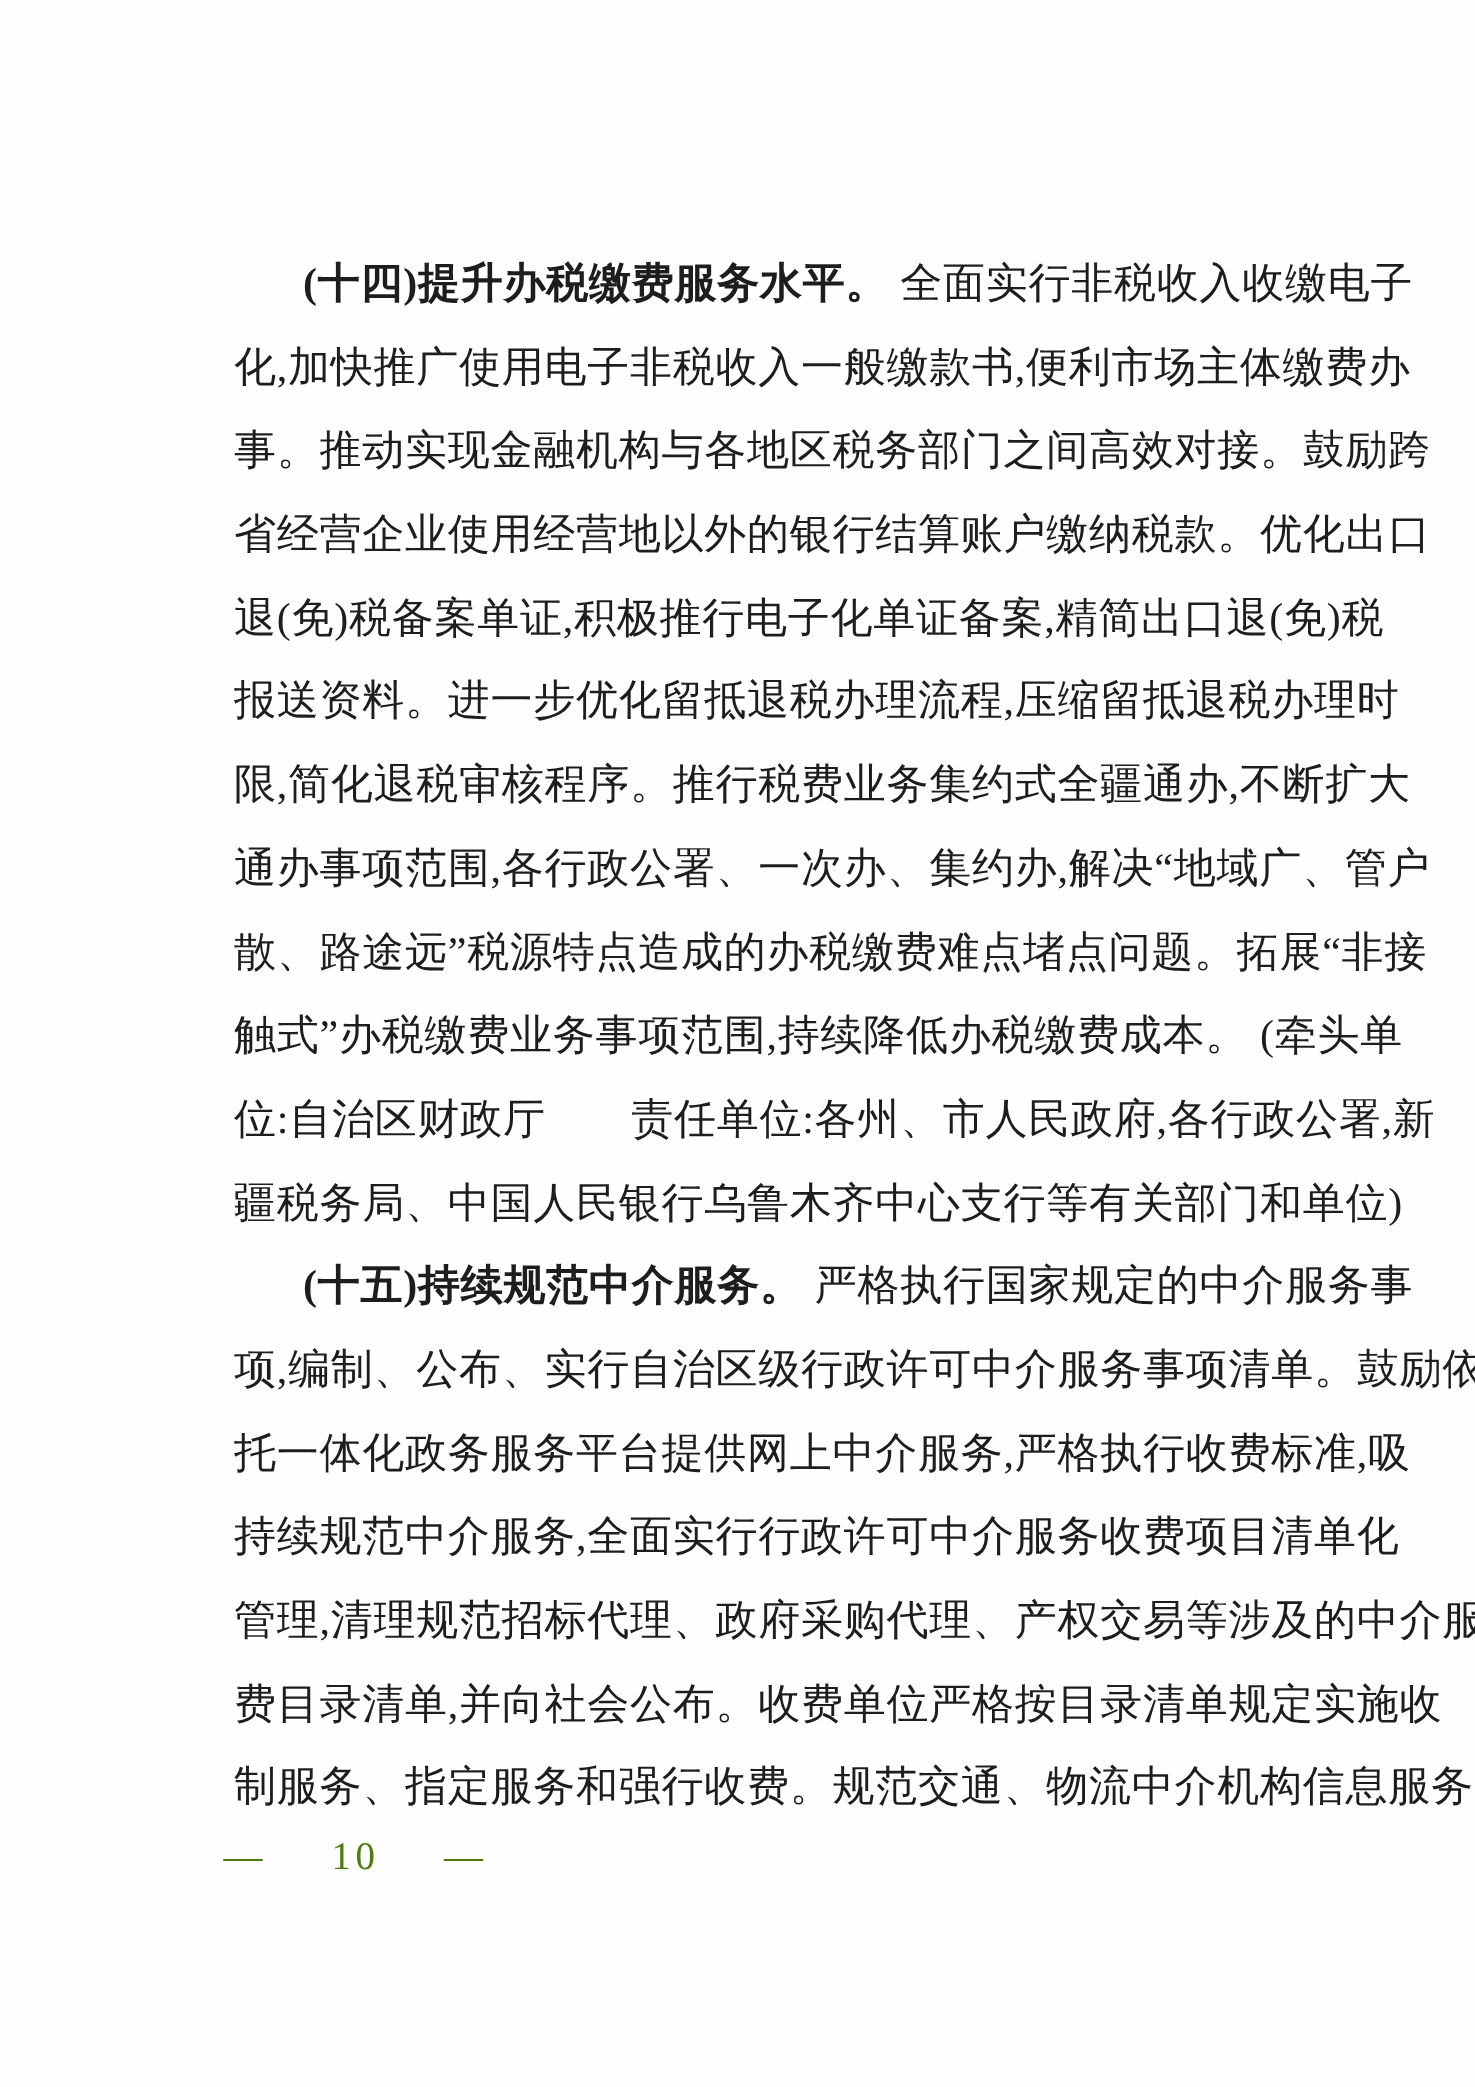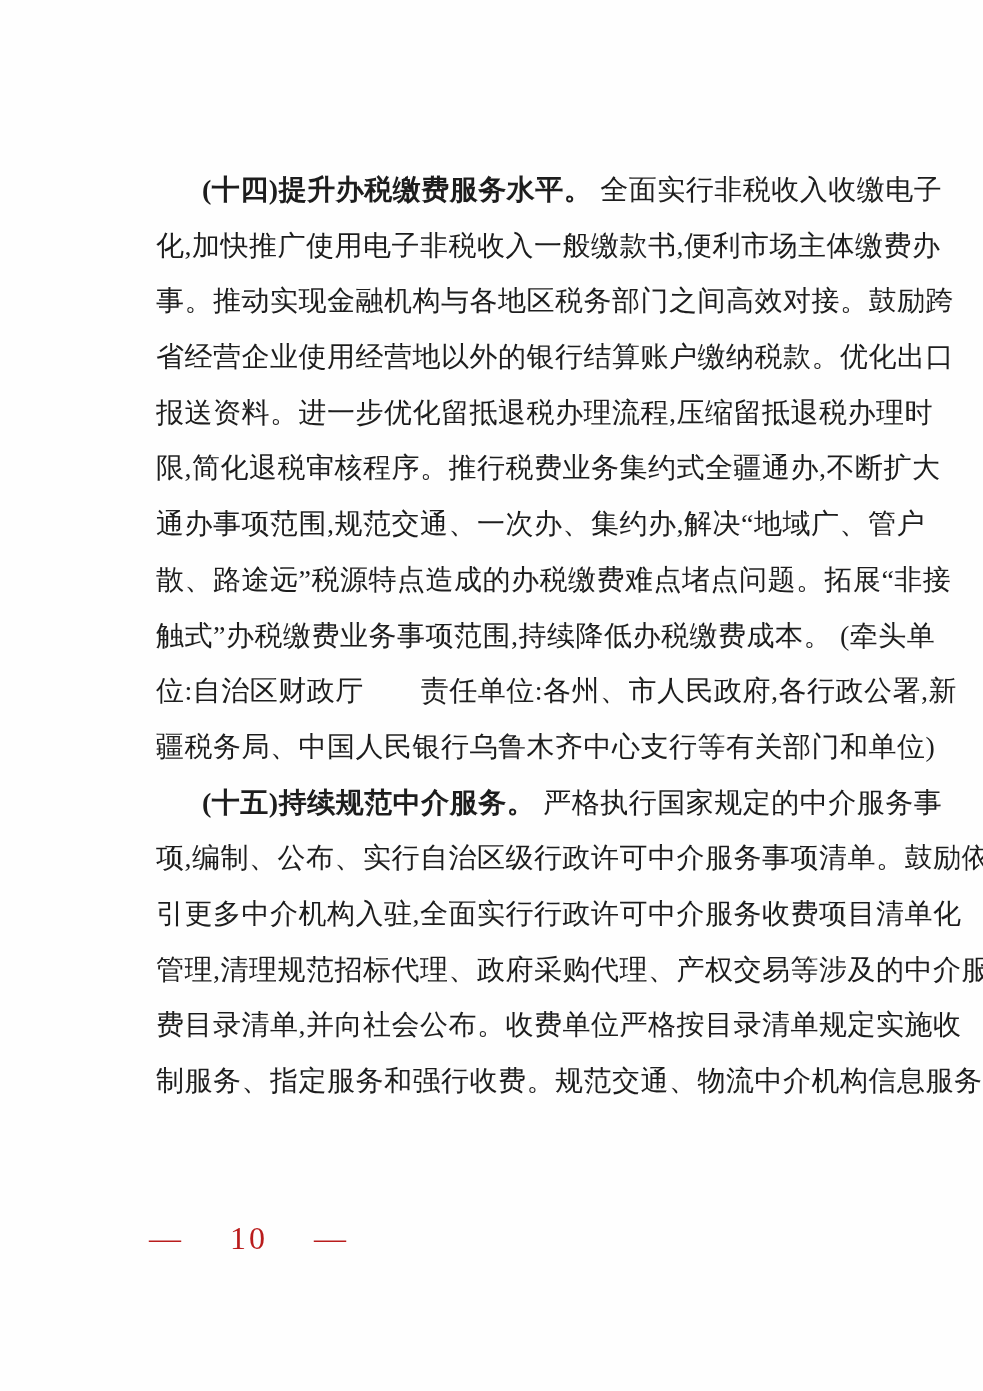--- a/index.html
+++ b/index.html
@@ -31,64 +31,66 @@
     color: #1d1d1d;
     letter-spacing: 0.5px;
   }
   .line.para-start { text-indent: 46px; }
   .line.para-end { text-align-last: left; }
   .seg-bold { font-weight: 700; }
   .seg-kai { }
   .footer {
     position: absolute;
     left: 133px; top: 1206px;
-    font-size: 32px;
+    font-size: 26px;
     line-height: 32px;
-    color: #b91c1c;
+    color: #4d7c0f;
     word-spacing: 12px;
     letter-spacing: 3px;
     white-space: pre;
   }
 </style>
 </head>
 <body>
 
 <div class="page">
 
   <div class="content">
 
     <div class="line para-start"><span class="seg-bold">(十四)提升办税缴费服务水平。</span><span>全面实行非税收入收缴电子</span></div>
 
     <div class="line"><span>化,加快推广使用电子非税收入一般缴款书,便利市场主体缴费办</span></div>
 
     <div class="line"><span>事。推动实现金融机构与各地区税务部门之间高效对接。鼓励跨</span></div>
 
     <div class="line"><span>省经营企业使用经营地以外的银行结算账户缴纳税款。优化出口</span></div>
 
+    <div class="line"><span>退(免)税备案单证,积极推行电子化单证备案,精简出口退(免)税</span></div>
 
     <div class="line"><span>报送资料。进一步优化留抵退税办理流程,压缩留抵退税办理时</span></div>
 
     <div class="line"><span>限,简化退税审核程序。推行税费业务集约式全疆通办,不断扩大</span></div>
 
-    <div class="line"><span>通办事项范围,规范交通、一次办、集约办,解决“地域广、管户</span></div>
+    <div class="line"><span>通办事项范围,各行政公署、一次办、集约办,解决“地域广、管户</span></div>
 
     <div class="line"><span>散、路途远”税源特点造成的办税缴费难点堵点问题。拓展“非接</span></div>
 
     <div class="line"><span>触式”办税缴费业务事项范围,持续降低办税缴费成本。</span><span class="seg-kai">(牵头单</span></div>
 
     <div class="line"><span class="seg-kai">位:自治区财政厅　　责任单位:各州、市人民政府,各行政公署,新</span></div>
 
     <div class="line para-end"><span class="seg-kai">疆税务局、中国人民银行乌鲁木齐中心支行等有关部门和单位)</span></div>
 
     <div class="line para-start"><span class="seg-bold">(十五)持续规范中介服务。</span><span>严格执行国家规定的中介服务事</span></div>
 
     <div class="line"><span>项,编制、公布、实行自治区级行政许可中介服务事项清单。鼓励依</span></div>
 
+    <div class="line"><span>托一体化政务服务平台提供网上中介服务,严格执行收费标准,吸</span></div>
 
-    <div class="line"><span>引更多中介机构入驻,全面实行行政许可中介服务收费项目清单化</span></div>
+    <div class="line"><span>持续规范中介服务,全面实行行政许可中介服务收费项目清单化</span></div>
 
     <div class="line"><span>管理,清理规范招标代理、政府采购代理、产权交易等涉及的中介服</span></div>
 
 
     <div class="line"><span>费目录清单,并向社会公布。收费单位严格按目录清单规定实施收</span></div>
 
 
     <div class="line"><span>制服务、指定服务和强行收费。规范交通、物流中介机构信息服务</span></div>
 
   </div>

